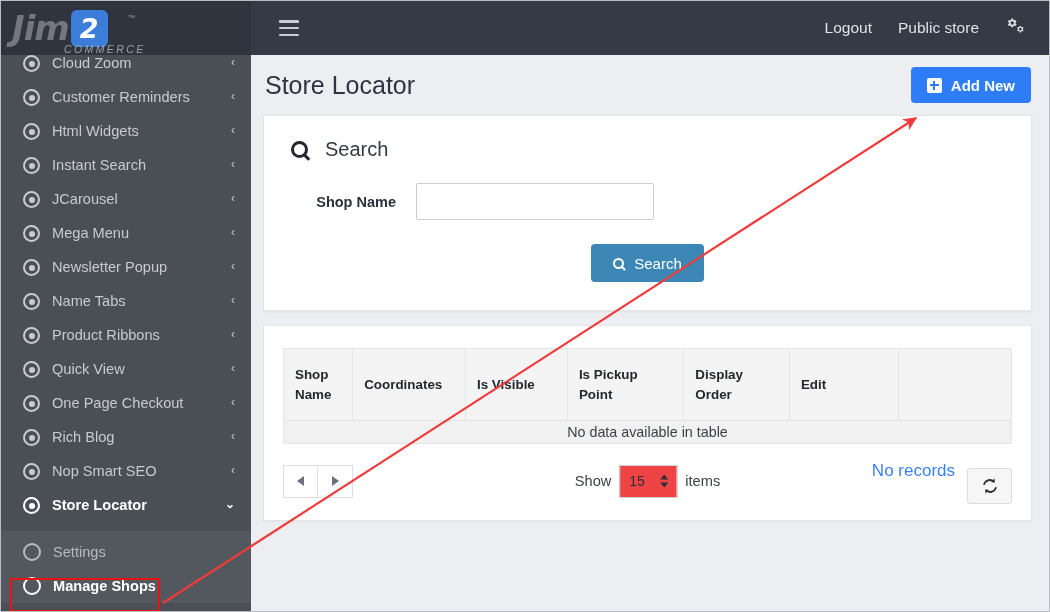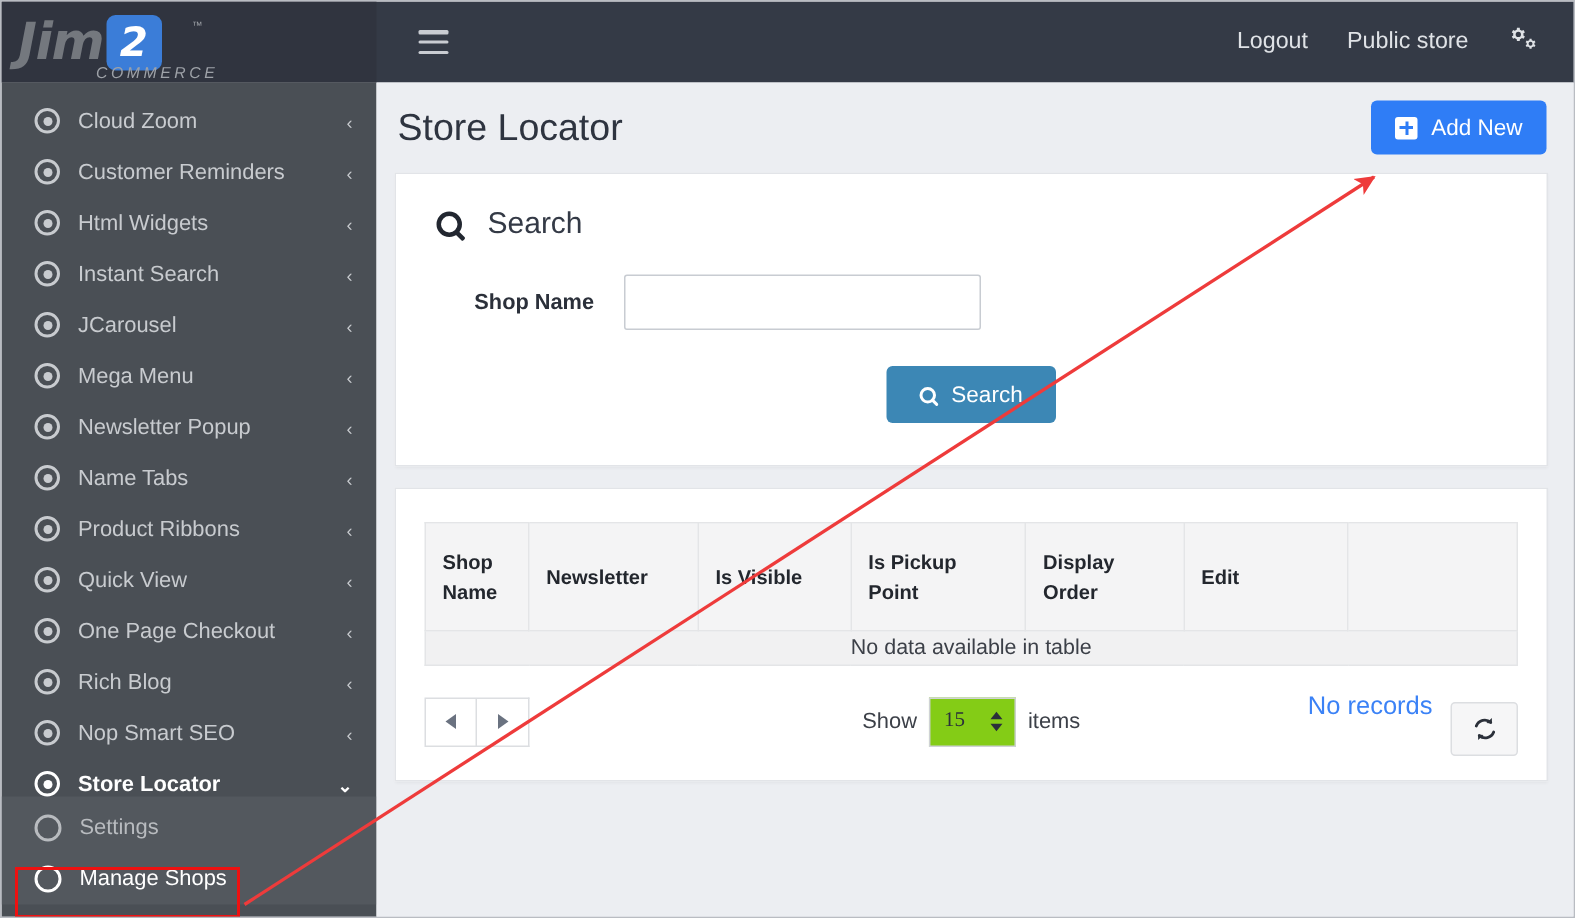--- a/index.html
+++ b/index.html
@@ -60,21 +60,21 @@
   #topnav-right .tnitem { cursor: pointer; }
   .gear-wrap { position: relative; width: 26px; height: 22px; }
 
   
   #sidebar {
     position: absolute; left: 0; top: 54px; width: 250px; height: 558px;
     background: #4a4f55;
     overflow: hidden;
   }
   .nav-item {
-    height: 34px; display: flex; align-items: flex-end;
+    height: 34px; display: flex; align-items: flex-start;
     padding: 0 16px 0 22px; color: #c8cbcf; font-size: 14.6px;
     cursor: pointer;
   }
   .nav-item .ring {
     width: 17px; height: 17px; border-radius: 50%;
     border: 2px solid #c8cbcf; margin-right: 12px;
     display: flex; align-items: center; justify-content: center;
     flex: 0 0 auto;
   }
   .nav-item .ring i {
@@ -89,40 +89,40 @@
 
   #submenu { background: #53585e; padding: 4px 16px 0 0; }
   .sub-item {
     height: 34px; display: flex; align-items: center;
     padding: 0 16px 0 22px; color: #b8bbbf; font-size: 14.6px; cursor: pointer;
   }
   .sub-item .ring-hollow {
     width: 18px; height: 18px; border-radius: 50%;
     border: 2.4px solid #b8bbbf; margin-right: 12px; flex: 0 0 auto;
   }
-  .sub-item.highlight { color: #ffffff; font-weight: normal; }
+  .sub-item.highlight { color: #ffffff; font-weight: bold; }
   .sub-item.highlight .ring-hollow { border-color: #ffffff; }
 
   
   #content {
     position: absolute; left: 250px; top: 54px;
     width: 800px; height: 558px; background: #eceef2;
     overflow: hidden;
   }
   #page-head {
     height: 60px; display: flex; align-items: center;
     padding: 0 20px 0 14px;
   }
   #page-title { font-size: 25px; color: #2e3440; font-weight: normal; }
   #add-new {
     margin-left: auto; background: #2f7df6; color: #fff;
     border: none; border-radius: 4px;
     height: 36px; padding: 0 16px; font-size: 15px;
     display: flex; align-items: center; gap: 9px; cursor: pointer;
-    font-family: "Liberation Sans", sans-serif; font-weight: normal;
+    font-family: "Liberation Sans", sans-serif; font-weight: bold;
   }
   .plus-box {
     width: 15px; height: 15px; border-radius: 2px; background: #fff;
     position: relative; flex: 0 0 auto;
   }
   .plus-box::before, .plus-box::after {
     content:''; position:absolute; background:#2f7df6;
   }
   .plus-box::before { left:6.4px; top:3px; width:2.2px; height:9px; }
   .plus-box::after  { top:6.4px; left:3px; height:2.2px; width:9px; }
@@ -199,23 +199,23 @@
   .pager button + button { border-left: none; }
   .tri-l { width:0;height:0;border-top:5px solid transparent;border-bottom:5px solid transparent;border-right:7px solid #6a7280;}
   .tri-r { width:0;height:0;border-top:5px solid transparent;border-bottom:5px solid transparent;border-left:7px solid #6a7280;}
   .show-group {
     position: absolute; left: 50%; transform: translateX(-50%);
     display: flex; align-items: center; gap: 8px;
     font-size: 14.6px; color: #3c4048;
   }
   .sel-wrap {
     position: relative; width: 58px; height: 33px;
-    border: 1px solid #cfd2d6; background: #84cc16;
+    border: 1px solid #cfd2d6; background: #ef4444;
     display: flex; align-items: center; padding-left: 9px;
-    font-size: 14px; color: #2b303a; font-family: Liberation Serif, serif;
+    font-size: 14px; color: #2b303a;
   }
   .spin {
     position:absolute; right:8px; top:50%; transform: translateY(-50%);
     display:flex; flex-direction:column; gap:3px;
   }
   .spin .up { width:0;height:0;border-left:4px solid transparent;border-right:4px solid transparent;border-bottom:5px solid #2b303a;}
   .spin .dn { width:0;height:0;border-left:4px solid transparent;border-right:4px solid transparent;border-top:5px solid #2b303a;}
   .right-group {
     margin-left: auto; display: flex; align-items: flex-start; gap: 12px;
   }
@@ -409,21 +409,21 @@
           <span>Search</span>
         </button>
       </div>
     </div>
 
     <div class="panel" id="table-panel">
       <table>
         <thead>
           <tr id="head-row">
               <th style="width: 9.5%;">Shop Name</th>
-              <th style="width: 15.5%;">Newsletter</th>
+              <th style="width: 15.5%;">Coordinates</th>
               <th style="width: 14%;">Is Visible</th>
               <th style="width: 16%;">Is Pickup Point</th>
               <th style="width: 14.5%;">Display Order</th>
               <th style="width: 15%;">Edit</th>
               <th style="width: 15.5%;"></th>
             </tr>
         </thead>
         <tbody>
           <tr>
             <td id="empty-cell" colspan="7">No data available in table</td>

